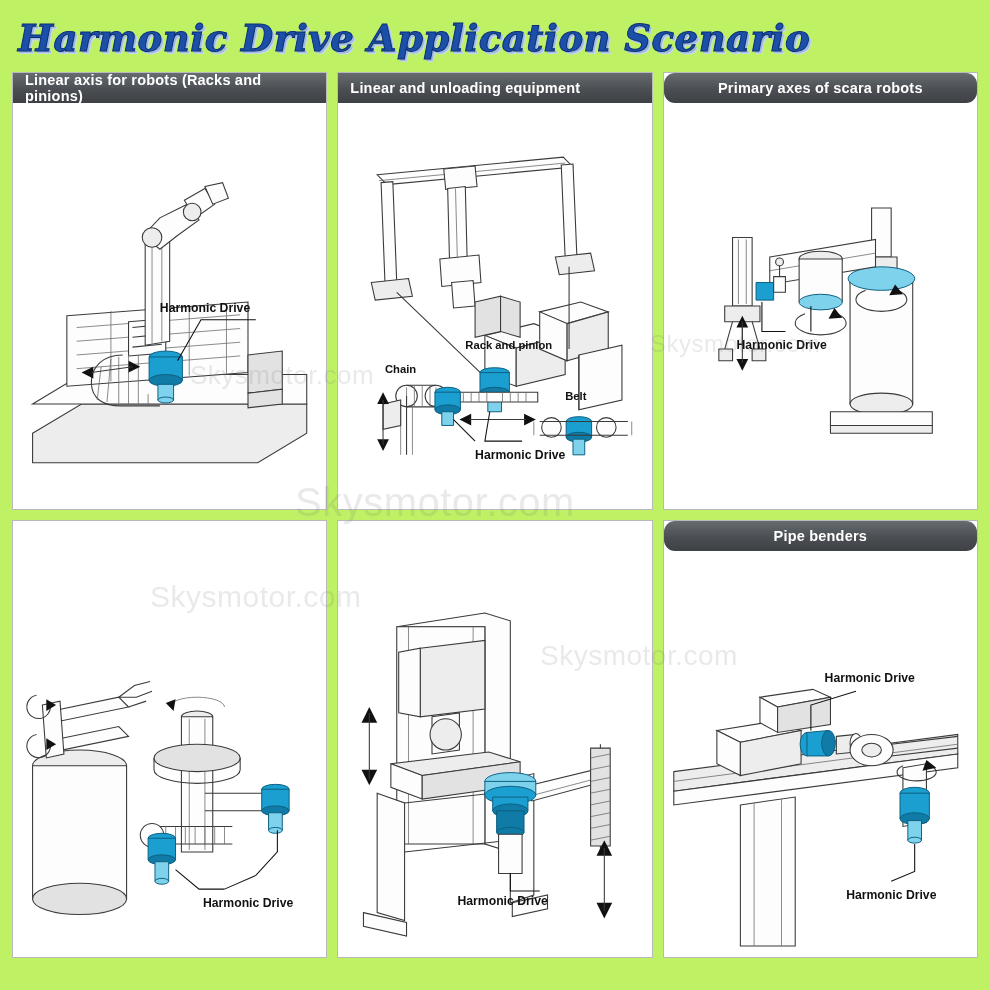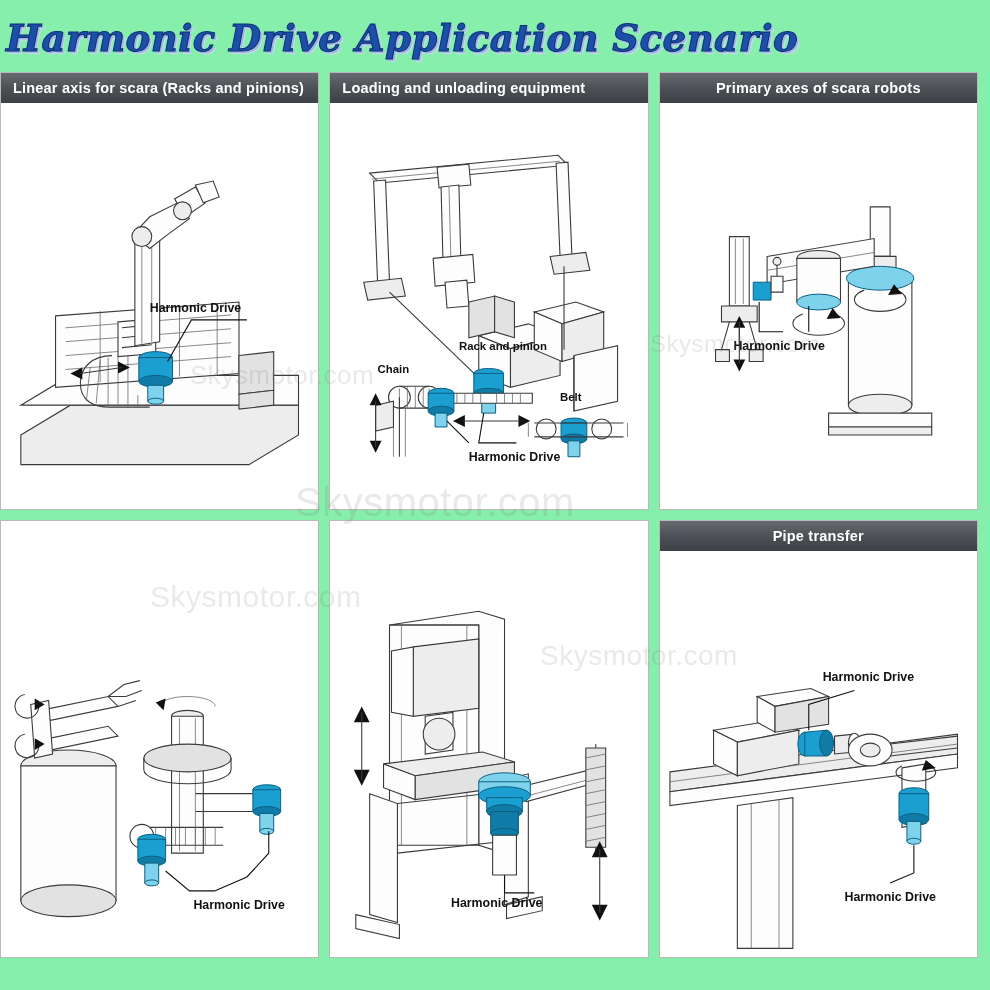--- a/index.html
+++ b/index.html
@@ -12,22 +12,22 @@
     height: 990px;
     font-family: "Liberation Sans", sans-serif;
     position: relative;
     overflow: hidden;
   }
   .page {
     width: 990px;
     height: 990px;
     position: relative;
     box-sizing: border-box;
-    padding: 10px 12px 12px 0;
-    background: #86efac;
+    padding: 10px 12px 12px 12px;
+    background: #bef264;
   }
   
   .title {
     font-family: "DejaVu Serif", serif;
     font-weight: bold;
     font-style: italic;
     font-size: 37px;
     letter-spacing: 0.5px;
     color: #1b4fa8;
     -webkit-text-stroke: 1px #0b2f73;
@@ -57,21 +57,21 @@
     background: linear-gradient(to bottom, #666b70 0%, #4b4f53 55%, #3d4145 100%);
     color: #ffffff;
     font-size: 14.5px;
     font-weight: bold;
     display: flex;
     align-items: center;
     box-sizing: border-box;
     padding: 0 12px;
     letter-spacing: 0.2px;
   }
-  .panel-header.center { justify-content: center; }
+  .panel-header.center { justify-content: center; border-radius: 11px; }
   .panel-header.left { justify-content: flex-start; }
   .panel-body {
     position: absolute;
     top: 30px; left: 0; right: 0; bottom: 0;
     background: #fff;
     text-align: center;
   }
   .panel-body svg { display: block; width: 100%; height: 100%; }
 
   
@@ -118,21 +118,21 @@
 </head>
 <body>
 
 <div class="page">
 
   <div class="title">Harmonic Drive Application Scenario</div>
 
   <div class="grid">
 
     <div class="panel">
-      <div class="panel-header left">Linear axis for scara (Racks and pinions)</div>
+      <div class="panel-header left">Linear axis for robots (Racks and pinions)</div>
       <div class="panel-body">
         <svg viewBox="0 0 320 400" preserveAspectRatio="xMidYMid meet">
 
           <path class="fillgr" d="M20 330 L70 300 L300 300 L300 330 L250 360 L20 360 Z"></path>
           <path class="fillbg" d="M20 300 L70 270 L300 270 L300 300 L20 300 Z"></path>
 
           <path class="fillbg" d="M55 210 L240 196 L240 268 L55 282 Z"></path>
           <path class="ln-thin" d="M65 222 L232 209 M65 236 L232 223 M65 250 L232 237 M65 264 L232 251"></path>
           <path class="ln-thin" d="M100 205 L100 277 M140 202 L140 274 M180 199 L180 271 M218 197 L218 269"></path>
 
@@ -164,21 +164,21 @@
           <text class="lbl" x="150" y="206">Harmonic Drive</text>
 
           <path class="arrow" d="M70 268 L82 262 L82 274 Z"></path>
           <path class="arrow" d="M130 262 L118 256 L118 268 Z"></path>
           <path class="ln" d="M80 268 L122 262" stroke-width="2.4"></path>
         </svg>
       </div>
     </div>
 
     <div class="panel">
-      <div class="panel-header left">Loading and unloading equipment</div>
+      <div class="panel-header left">Linear and unloading equipment</div>
       <div class="panel-body">
         <svg viewBox="0 0 320 400" preserveAspectRatio="xMidYMid meet">
 
           <path class="fillbg" d="M40 66 L230 48 L240 58 L50 76 Z"></path>
           <path class="ln-thin" d="M42 72 L232 54"></path>
 
           <path class="fillbg" d="M44 74 L56 73 L60 176 L48 177 Z"></path>
           <path class="fillbg" d="M228 56 L240 55 L244 150 L232 151 Z"></path>
           <path class="fillgr" d="M34 176 L72 172 L76 190 L38 194 Z"></path>
           <path class="fillgr" d="M222 150 L258 146 L262 164 L226 168 Z"></path>
@@ -397,21 +397,21 @@
           <path class="arrow" d="M264 352 L272 368 L280 352 Z"></path>
           <path class="ln" d="M272 296 L272 360" stroke-width="2"></path>
 
           <path class="leader" d="M176 322 L176 340 L206 340"></path>
           <text class="lbl" x="122" y="354">Harmonic Drive</text>
         </svg>
       </div>
     </div>
 
     <div class="panel">
-      <div class="panel-header center">Pipe transfer</div>
+      <div class="panel-header center">Pipe benders</div>
       <div class="panel-body">
         <svg viewBox="0 0 320 400" preserveAspectRatio="xMidYMid meet">
 
           <path class="fillgr" d="M10 218 L300 180 L300 200 L10 238 Z"></path>
           <path class="fillbg" d="M10 238 L300 200 L300 214 L10 252 Z"></path>
           <path class="ln-thin" d="M10 228 L300 190"></path>
 
           <path class="fillbg" d="M78 252 L134 244 L134 396 L78 396 Z"></path>
           <path class="ln-thin" d="M92 250 L92 396 M120 246 L120 396"></path>
 

